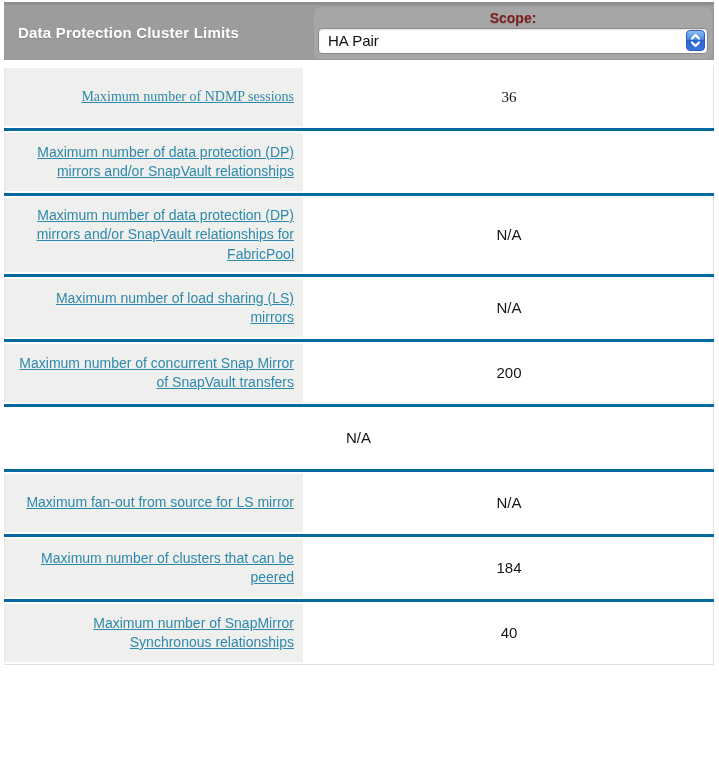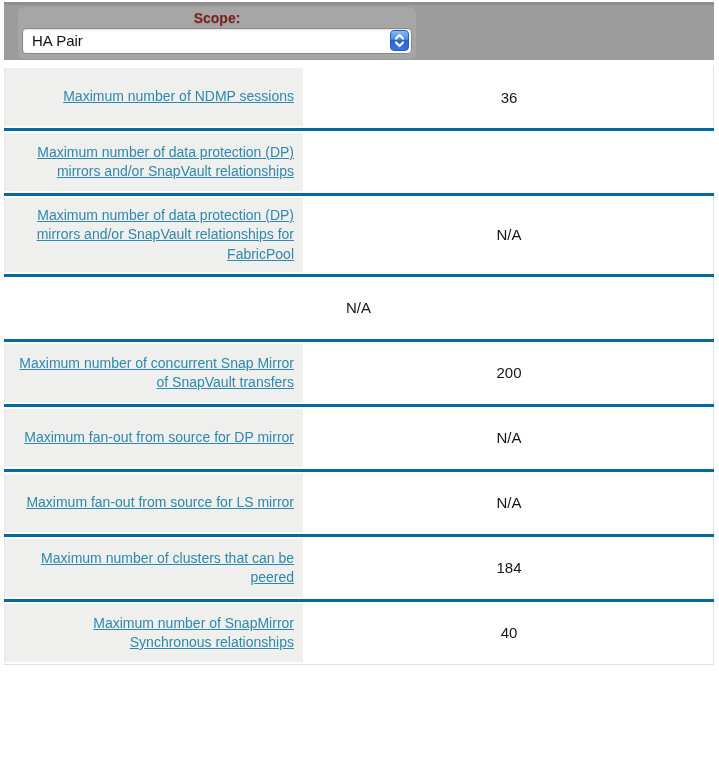--- a/index.html
+++ b/index.html
@@ -83,21 +83,21 @@
   .stepper svg { display: block; }
   
   .rows {
     margin-top: 6px;
     border-bottom: 1px solid #e0e0e0;
   }
   .row {
     display: flex;
     border-top: 3px solid #0369a1;
   }
-  .row:first-child { border-top: none; }
+  .row:first-child { border-top: none; font-family: Liberation Serif, serif; }
   .cell-label {
     width: 301px;
     box-sizing: border-box;
     background: #efefee;
     border-top: 2px solid #ffffff;
     border-bottom: 2px solid #ffffff;
     border-right: 2px solid #ffffff;
     border-left: 1px solid #e6e6e4;
     min-height: 62px;
     display: flex;
@@ -125,20 +125,21 @@
     min-height: 62px;
   }
   .row-tall .cell-label, .row-tall .cell-value { min-height: 66px; }
 </style>
 </head>
 <body>
 
 <div class="table-wrap">
 
   <div class="header">
+    <div class="header-title">Data Protection Cluster Limits</div>
     <div class="scope-group">
       <div class="scope-label">Scope:</div>
       <div class="scope-select">
         <span class="scope-select-value">HA Pair</span>
         <span class="stepper">
           <svg width="11" height="15" viewBox="0 0 11 15">
             <polyline points="2,5.5 5.5,2 9,5.5" fill="none" stroke="#ffffff" stroke-width="2.2" stroke-linecap="round" stroke-linejoin="round"></polyline>
             <polyline points="2,9.5 5.5,13 9,9.5" fill="none" stroke="#ffffff" stroke-width="2.2" stroke-linecap="round" stroke-linejoin="round"></polyline>
           </svg>
         </span>
@@ -162,34 +163,34 @@
     </div>
 
     <div class="row row-tall">
       <div class="cell-label">
           <a>Maximum number of data protection (DP) mirrors and/or SnapVault relationships for FabricPool</a>
         </div>
       <div class="cell-value">N/A</div>
     </div>
 
     <div class="row">
+      <div class="cell-label">
+          <a>Maximum number of load sharing (LS) mirrors</a>
+        </div>
       <div class="cell-value">N/A</div>
     </div>
 
     <div class="row">
       <div class="cell-label">
           <a>Maximum number of concurrent Snap Mirror of SnapVault transfers</a>
         </div>
       <div class="cell-value">200</div>
     </div>
 
     <div class="row">
-      <div class="cell-label">
-          <a>Maximum fan-out from source for DP mirror</a>
-        </div>
       <div class="cell-value">N/A</div>
     </div>
 
     <div class="row">
       <div class="cell-label">
           <a>Maximum fan-out from source for LS mirror</a>
         </div>
       <div class="cell-value">N/A</div>
     </div>
 

